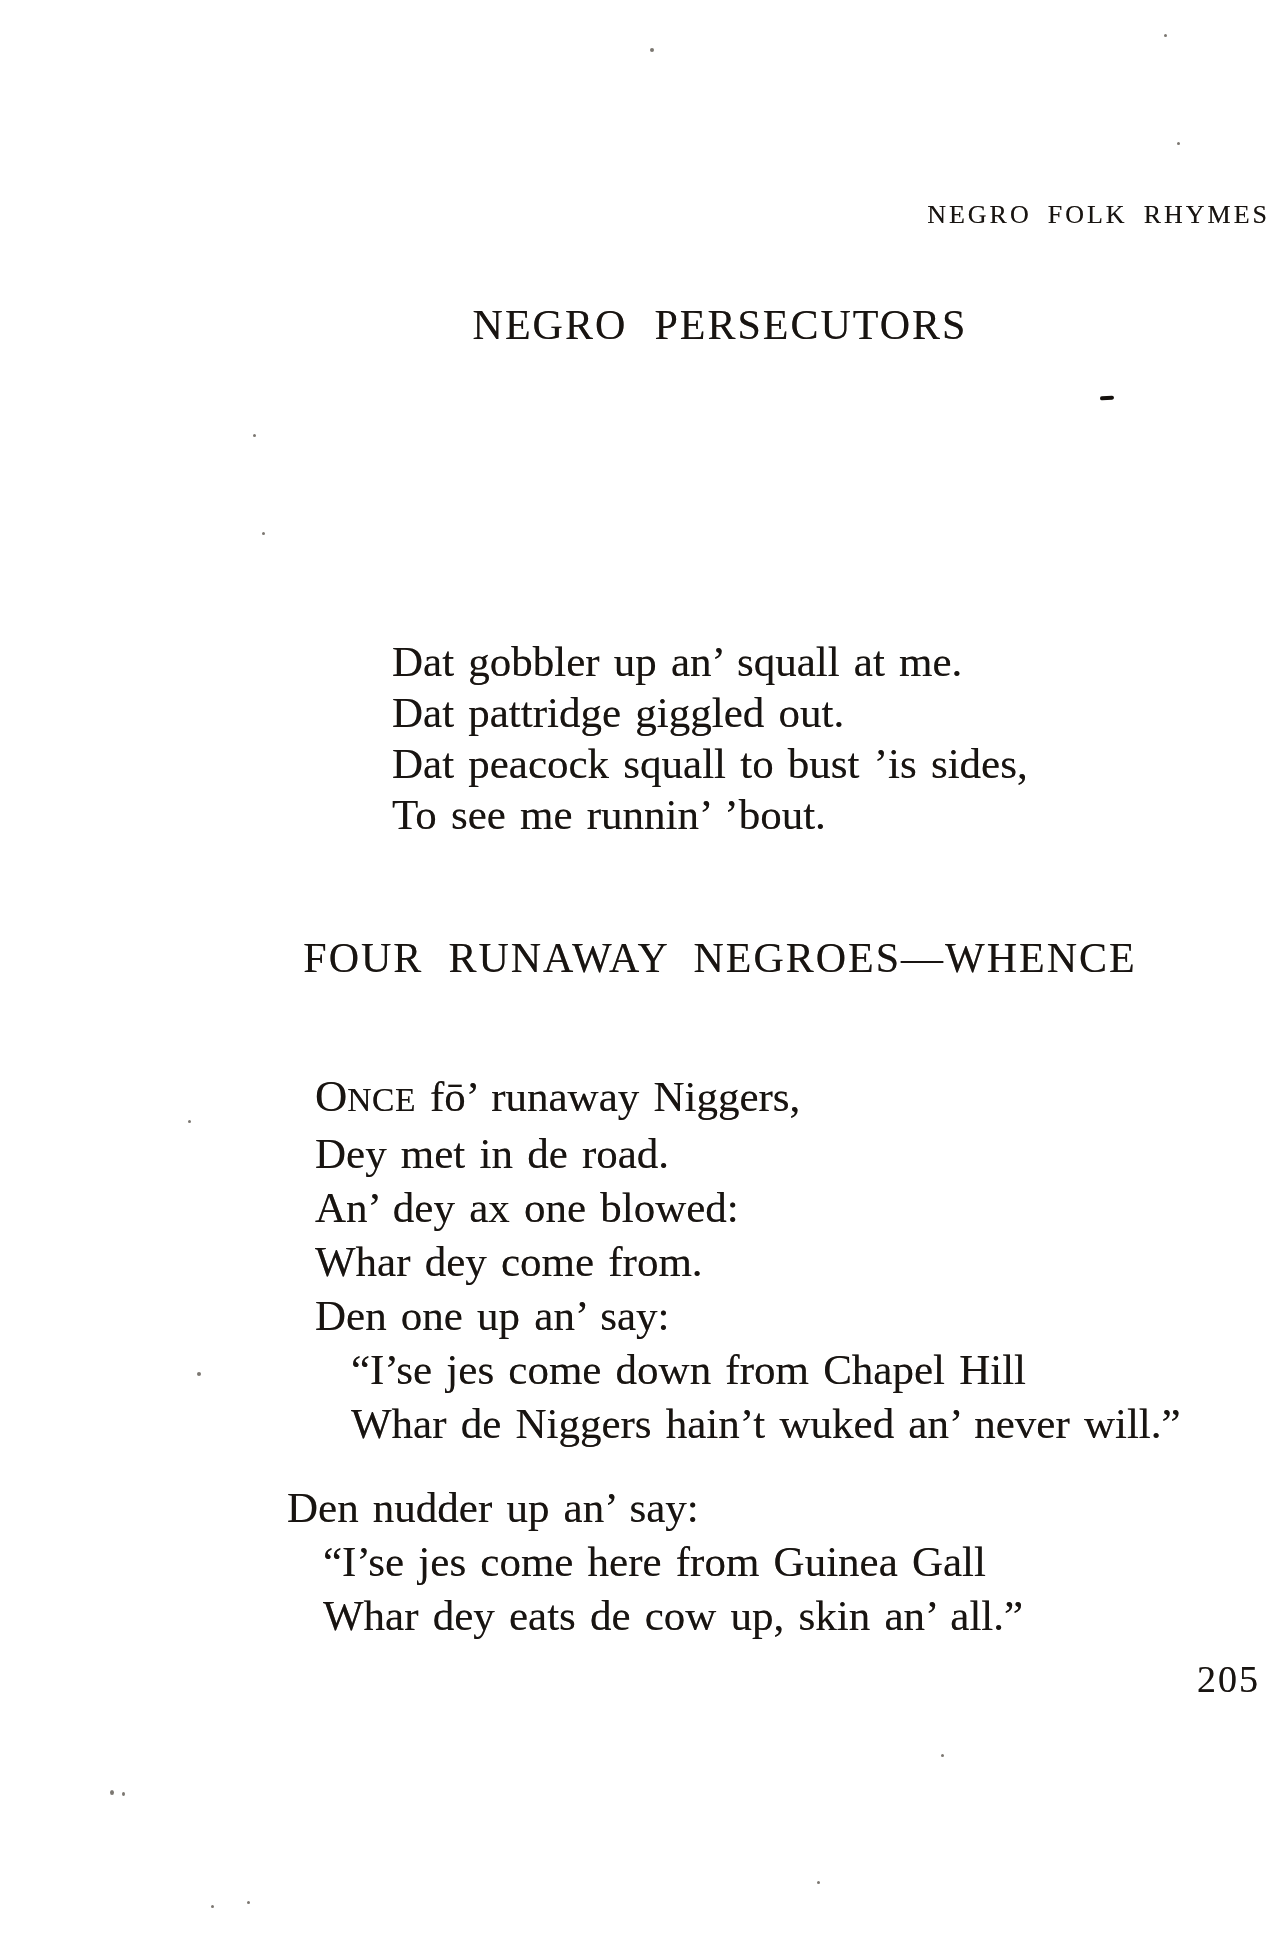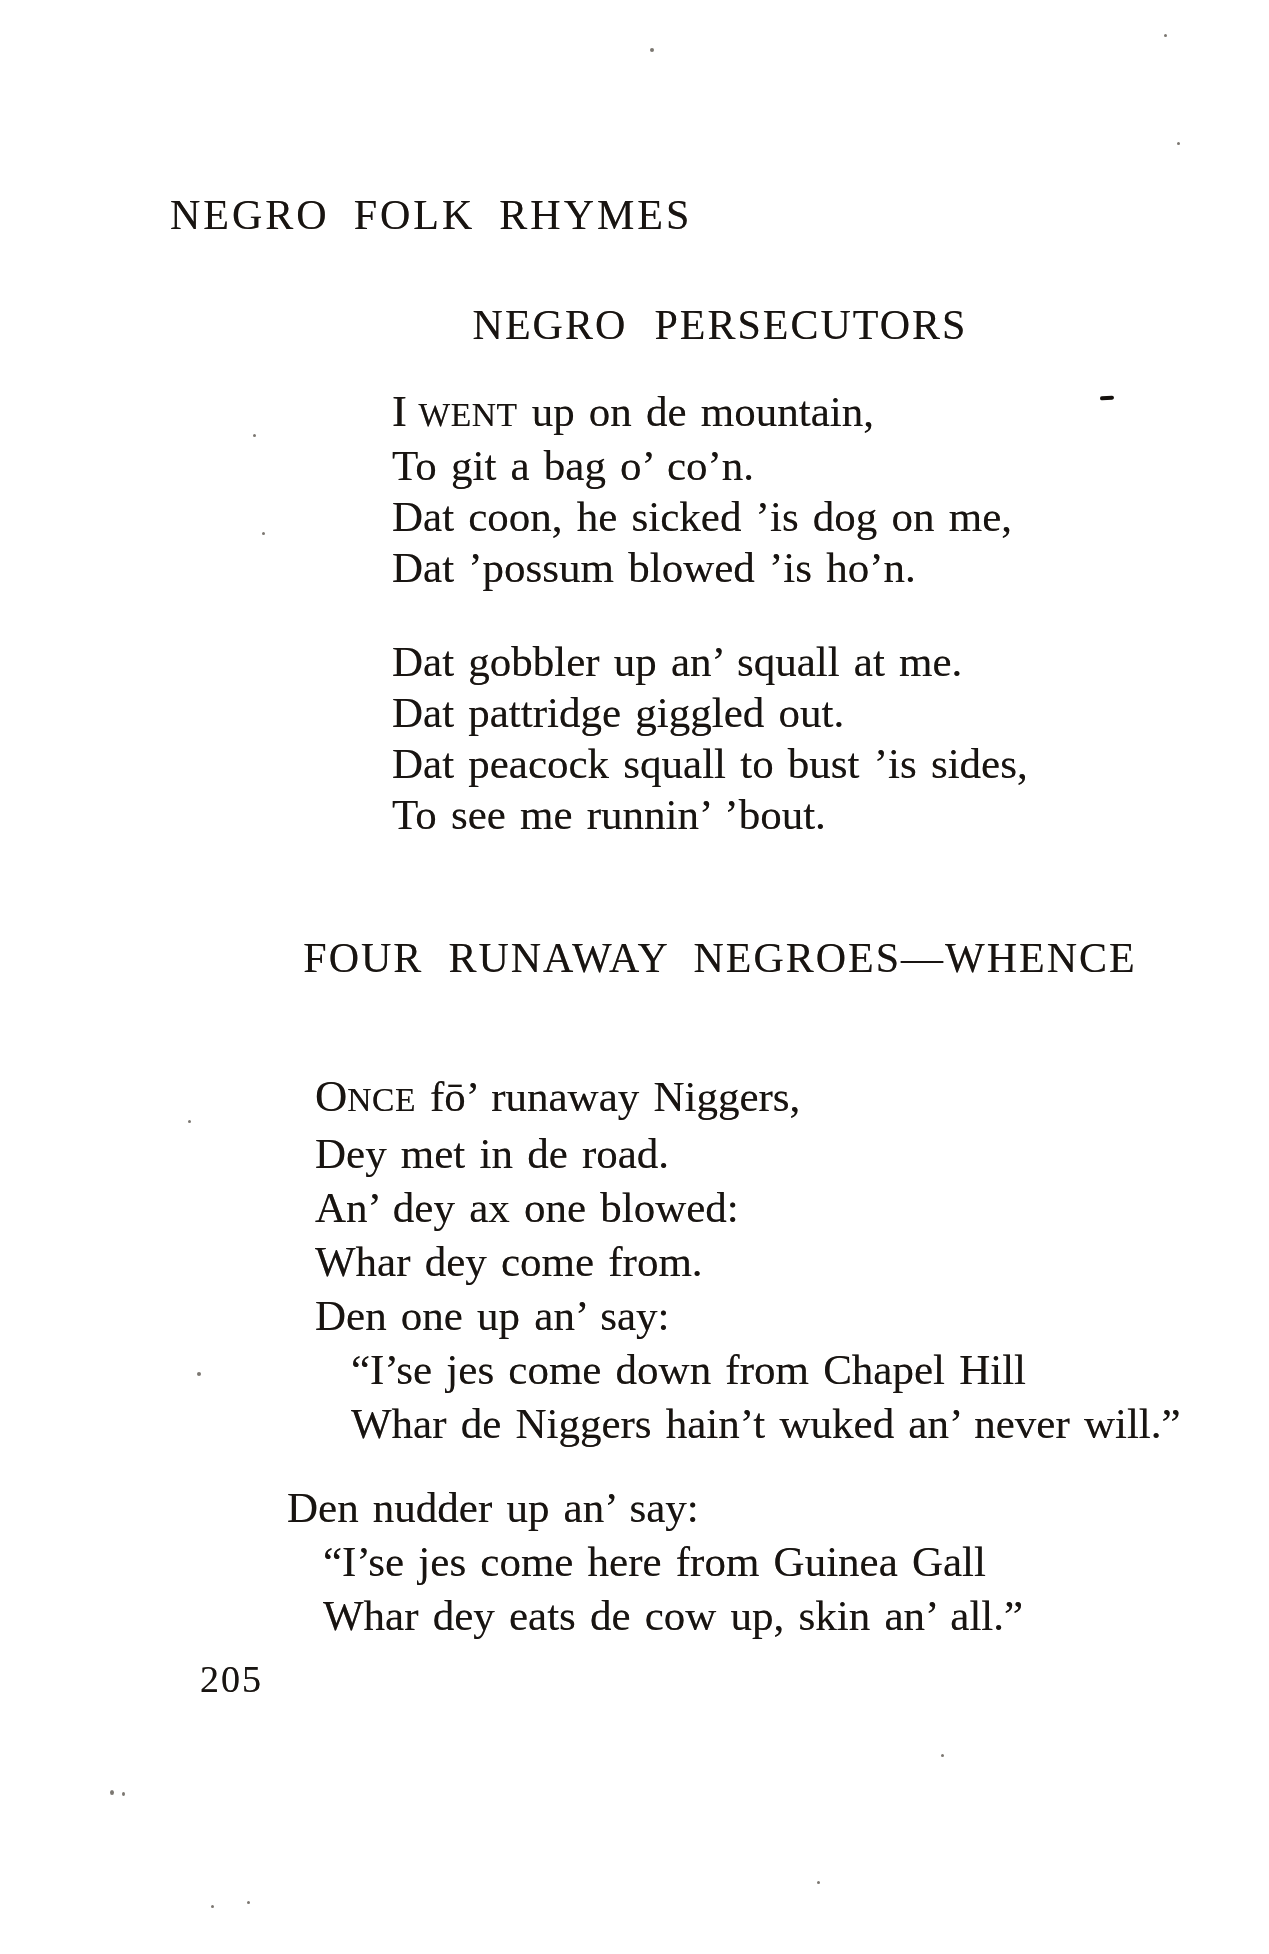--- a/index.html
+++ b/index.html
@@ -8,22 +8,22 @@
     width:1269px;height:1954px;
     margin:0 auto;
     background:#ffffff;
     overflow:hidden;
     font-family:"Liberation Serif","DejaVu Serif",serif;
     color:#181411;
     text-shadow:0 0 0.6px rgba(25,18,10,0.55);
   }
   .running-header{
     position:absolute;left:170px;width:1100px;top:192px;
-    text-align:left;
-    font-size:42px;line-height:46px;
+    text-align:right;
+    font-size:26px;line-height:46px;
     letter-spacing:3px;word-spacing:0.25em;
     white-space:nowrap;
   }
   .poem-title{
     position:absolute;left:170px;width:1100px;
     text-align:center;
     font-size:42px;line-height:53px;
     letter-spacing:2px;
   }
   .title-1{top:299px;word-spacing:0.35em;white-space:nowrap;}
@@ -39,21 +39,21 @@
   #p1s1{top:386px;}
   #p1s2{top:636px;}
   #p2s1{top:1069px;margin-left:28px;}
   #p2s2{top:1481px;}
   .line{word-spacing:0.08em;}
   .line.indent{padding-left:36px;}
   .initial{font-size:1.04em;}
   .sc{font-size:0.78em;letter-spacing:0.5px;}
   .page-number{
     position:absolute;left:200px;width:1060px;top:1657px;
-    text-align:left;
+    text-align:right;
     font-size:38px;line-height:44px;
     letter-spacing:2px;
   }
   
   .dash-artifact{
     position:absolute;left:1100px;top:396px;
     width:14px;height:4px;background:#14100c;
     border-radius:2px;transform:rotate(-4deg);
   }
   .speck{
@@ -63,26 +63,20 @@
 </style>
 </head>
 <body>
 
 <div class="page">
 
   <div class="running-header">NEGRO FOLK RHYMES</div>
 
   <div class="poem-title title-1">NEGRO PERSECUTORS</div>
 
-  <div class="stanza p1" id="p1s1">
-    <div class="line"><span class="initial">I</span><span class="sc"> WENT</span><span> up on de mountain,</span></div>
-    <div class="line">To git a bag o’ co’n.</div>
-    <div class="line">Dat coon, he sicked ’is dog on me,</div>
-    <div class="line">Dat ’possum blowed ’is ho’n.</div>
-  </div>
 
   <div class="stanza p1" id="p1s2">
     <div class="line">Dat gobbler up an’ squall at me.</div>
     <div class="line">Dat pattridge giggled out.</div>
     <div class="line">Dat peacock squall to bust ’is sides,</div>
     <div class="line">To see me runnin’ ’bout.</div>
   </div>
 
   <div class="poem-title title-2">
     <div class="tl1">FOUR RUNAWAY NEGROES—WHENCE</div>

